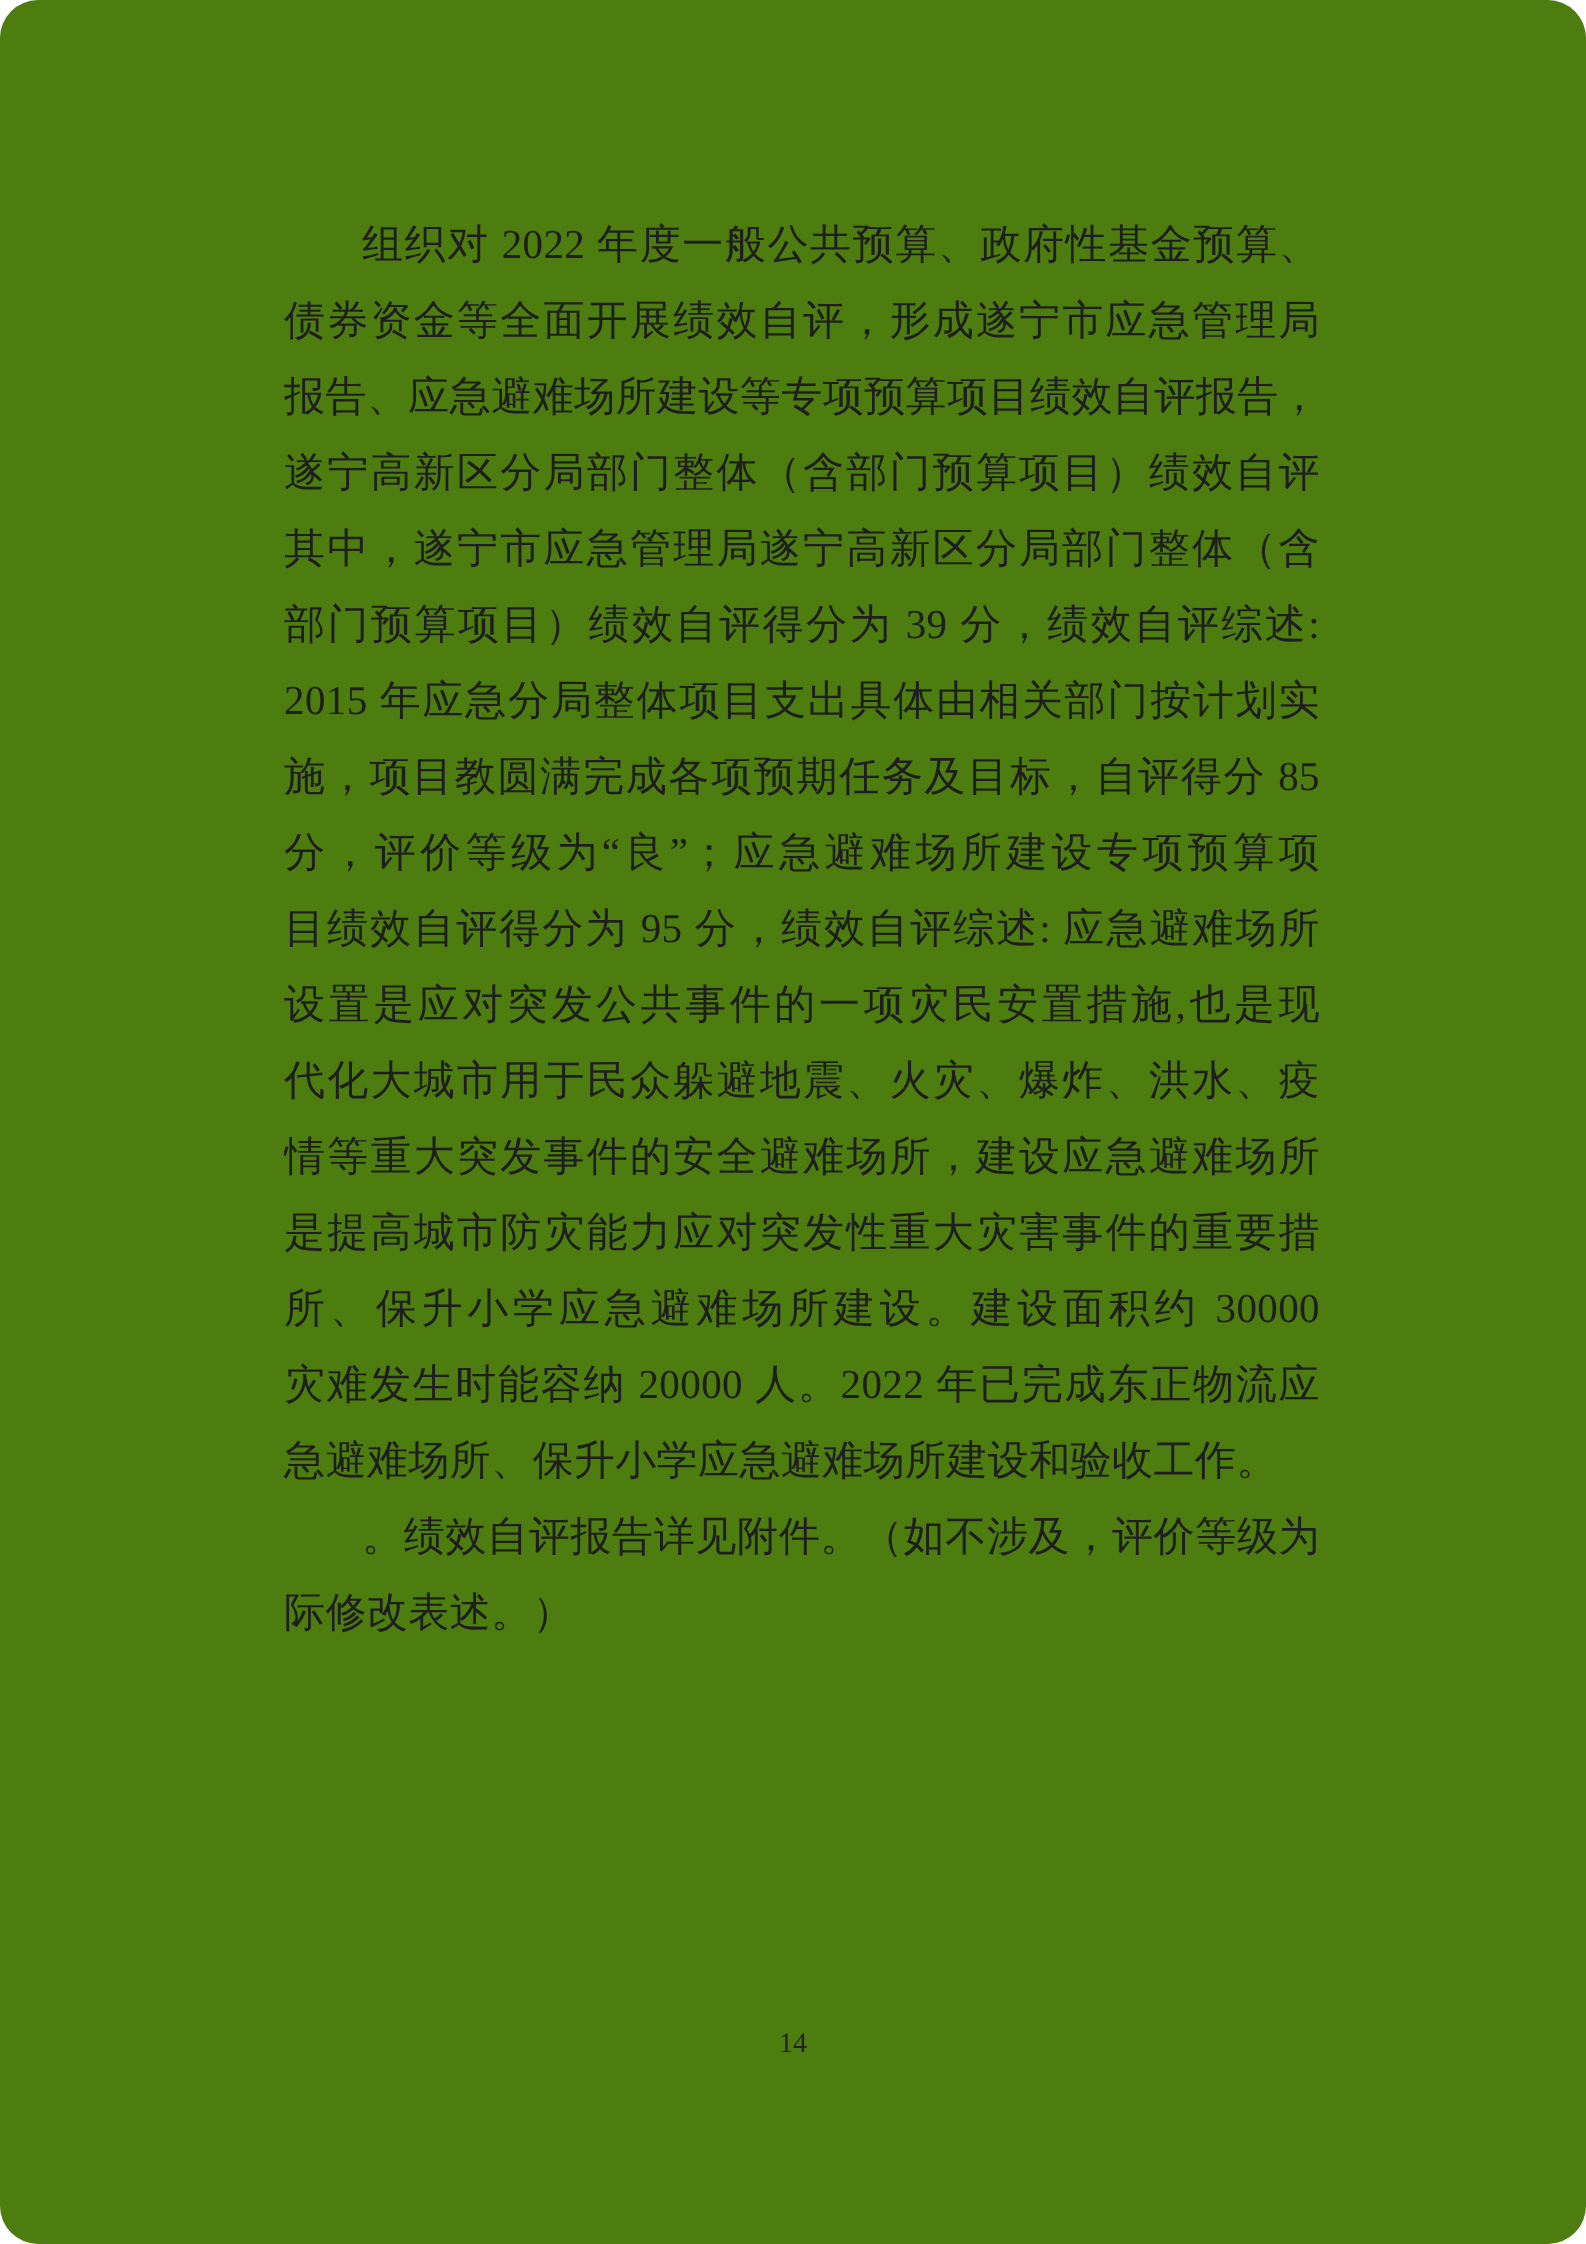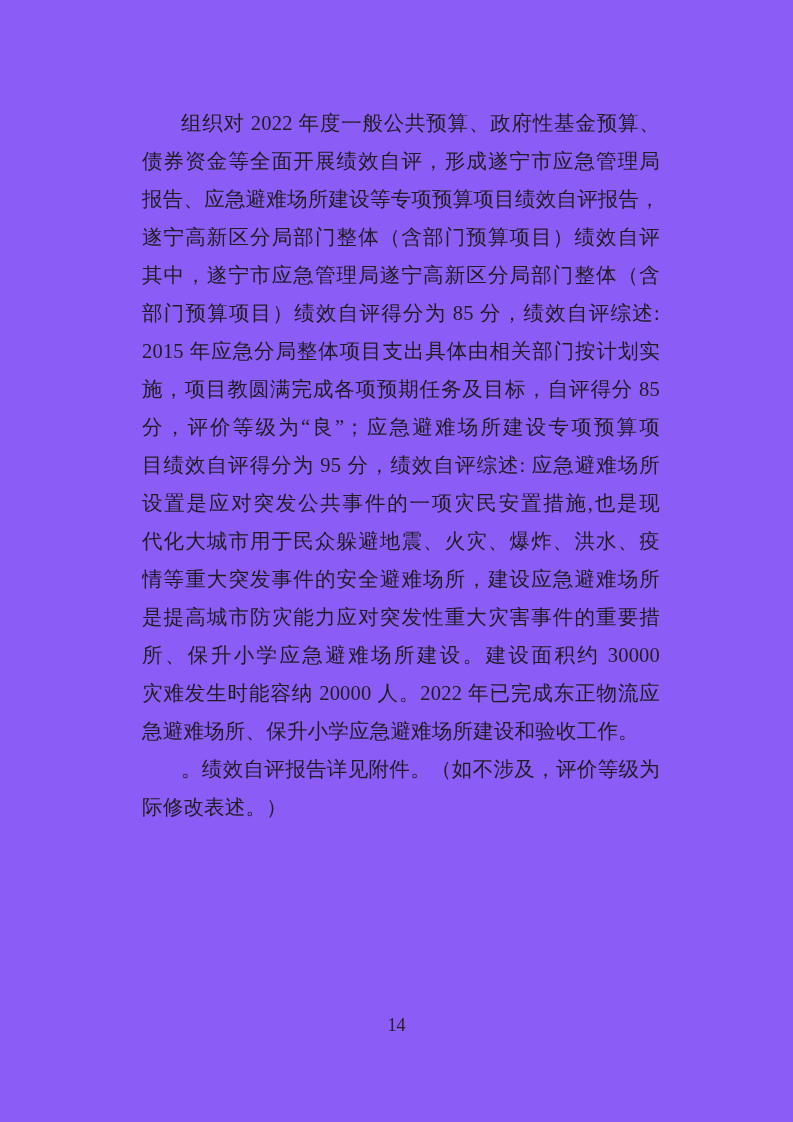--- a/index.html
+++ b/index.html
@@ -6,21 +6,22 @@
   body {
     width: 793px;
     height: 1122px;
     background: #ffffff;
     position: relative;
     font-family: "Liberation Serif", "DejaVu Serif", serif;
   }
   .page {
     position: absolute;
     inset: 0;
-    background: #8b5cf6;
+    background: #4d7c0f;
+    border-radius: 19px;
   }
   .text-block {
     position: absolute;
     left: 142px;
     top: 104px;
     width: 518px;
     color: #1e1e1e;
   }
   .line {
     font-size: 20.5px;
@@ -32,35 +33,35 @@
     letter-spacing: 0.2px;
   }
   .line.indent { text-indent: 39px; }
   .line.para-end { text-align-last: left; }
   .footer {
     position: absolute;
     top: 1015px;
     left: 0;
     width: 793px;
     text-align: center;
-    font-size: 18px;
+    font-size: 14px;
     color: #222222;
   }
 </style>
 </head>
 <body>
 
 <div class="page">
   <div class="text-block">
     <div class="line indent">组织对 2022 年度一般公共预算、政府性基金预算、</div>
     <div class="line">债券资金等全面开展绩效自评，形成遂宁市应急管理局</div>
     <div class="line">报告、应急避难场所建设等专项预算项目绩效自评报告，</div>
     <div class="line">遂宁高新区分局部门整体（含部门预算项目）绩效自评</div>
     <div class="line">其中，遂宁市应急管理局遂宁高新区分局部门整体（含</div>
-    <div class="line">部门预算项目）绩效自评得分为 85 分，绩效自评综述:</div>
+    <div class="line">部门预算项目）绩效自评得分为 39 分，绩效自评综述:</div>
     <div class="line">2015 年应急分局整体项目支出具体由相关部门按计划实</div>
     <div class="line">施，项目教圆满完成各项预期任务及目标，自评得分 85</div>
     <div class="line">分，评价等级为“良”；应急避难场所建设专项预算项</div>
     <div class="line">目绩效自评得分为 95 分，绩效自评综述: 应急避难场所</div>
     <div class="line">设置是应对突发公共事件的一项灾民安置措施,也是现</div>
     <div class="line">代化大城市用于民众躲避地震、火灾、爆炸、洪水、疫</div>
     <div class="line">情等重大突发事件的安全避难场所，建设应急避难场所</div>
     <div class="line">是提高城市防灾能力应对突发性重大灾害事件的重要措</div>
     <div class="line">所、保升小学应急避难场所建设。建设面积约 30000 m²，</div>
     <div class="line">灾难发生时能容纳 20000 人。2022 年已完成东正物流应</div>

